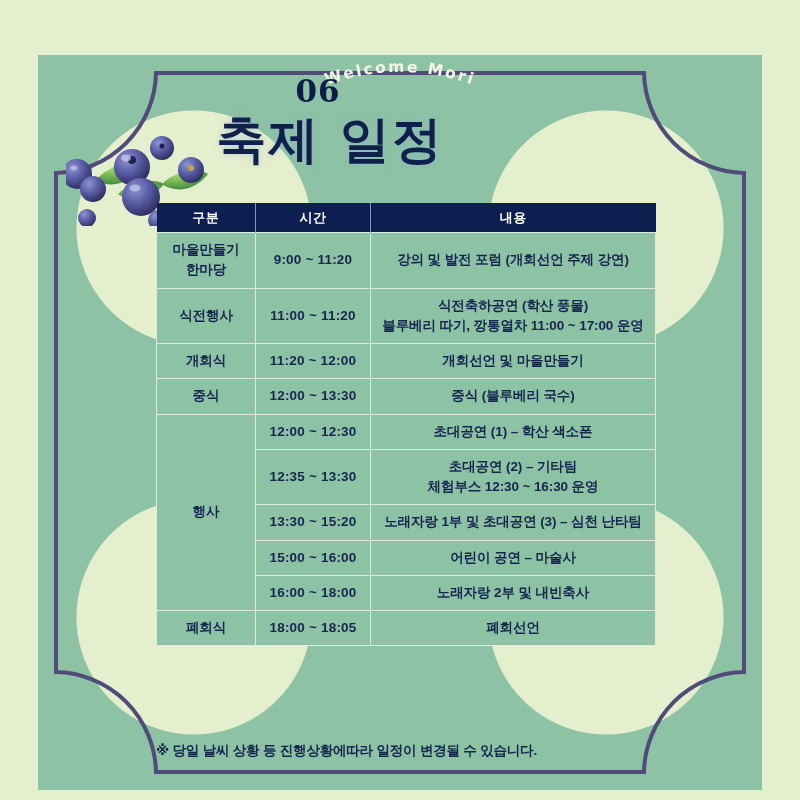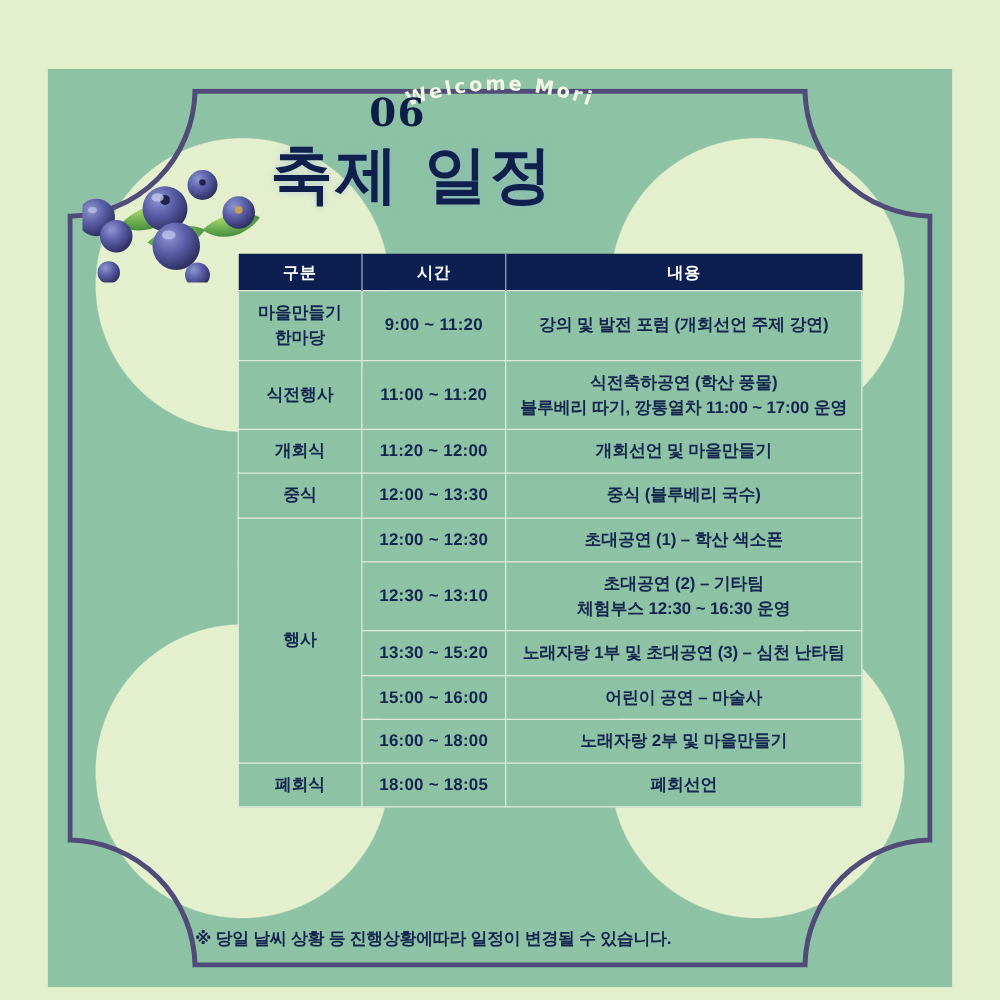--- a/index.html
+++ b/index.html
@@ -121,21 +121,20 @@
   #table-wrap {
     position: absolute;
     left: 156px;
     top: 203px;
     width: 499px;
   }
   table.schedule {
     width: 499px;
     border-collapse: collapse;
     table-layout: fixed;
-    margin-left: 34px;
   }
   table.schedule col.c-div  { width: 99px;  }
   table.schedule col.c-time { width: 115px; }
   table.schedule col.c-desc { width: 285px; }
 
   table.schedule thead th {
     background: #0d1f50;
     color: #ffffff;
     font-size: 13px;
     font-weight: bold;
@@ -273,34 +272,34 @@
             <td class="divcell">중식</td>
             <td class="timecell">12:00 ~ 13:30</td>
             <td class="desccell">중식 (블루베리 국수)</td>
           </tr>
           <tr>
             <td class="divcell" rowspan="5">행사</td>
             <td class="timecell">12:00 ~ 12:30</td>
             <td class="desccell">초대공연 (1) – 학산 색소폰</td>
           </tr>
           <tr>
-            <td class="timecell">12:30 ~ 13:10</td>
+            <td class="timecell">12:35 ~ 13:30</td>
             <td class="desccell">초대공연 (2) – 기타팀<br>체험부스 12:30 ~ 16:30 운영</td>
           </tr>
           <tr>
             <td class="timecell">13:30 ~ 15:20</td>
             <td class="desccell">노래자랑 1부 및 초대공연 (3) – 심천 난타팀</td>
           </tr>
           <tr>
             <td class="timecell">15:00 ~ 16:00</td>
             <td class="desccell">어린이 공연 – 마술사</td>
           </tr>
           <tr>
             <td class="timecell">16:00 ~ 18:00</td>
-            <td class="desccell">노래자랑 2부 및 마을만들기</td>
+            <td class="desccell">노래자랑 2부 및 내빈축사</td>
           </tr>
           <tr>
             <td class="divcell">폐회식</td>
             <td class="timecell">18:00 ~ 18:05</td>
             <td class="desccell">폐회선언</td>
           </tr>
         </tbody>
     </table>
   </div>
 

